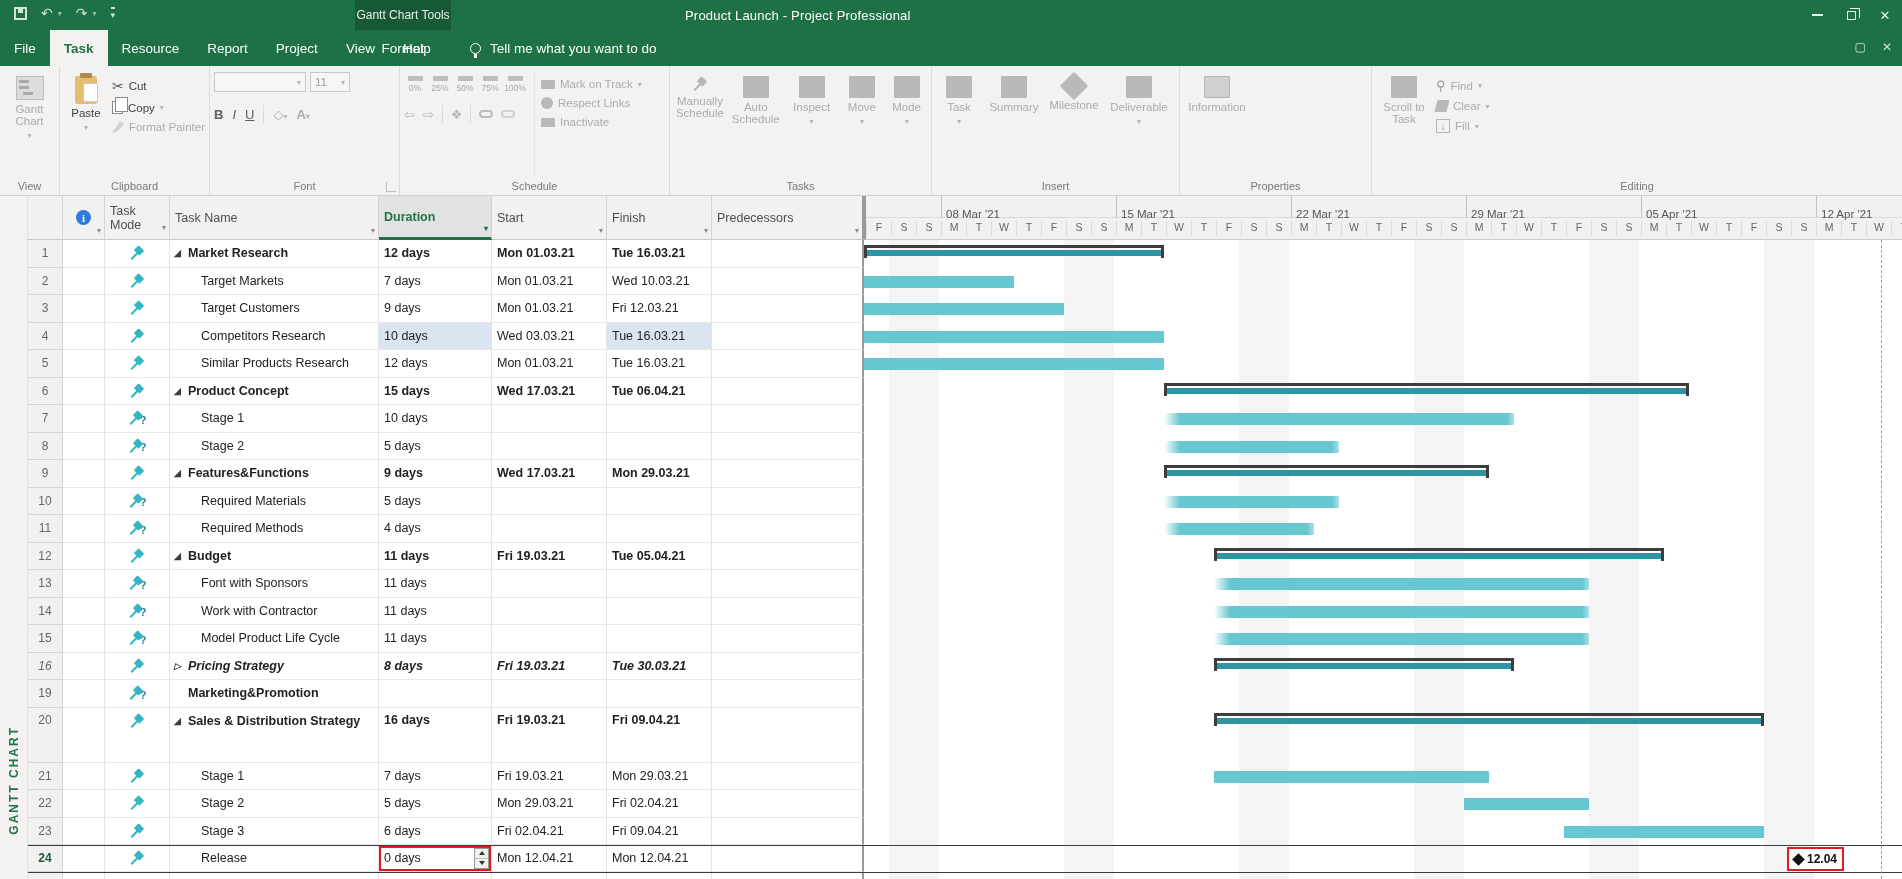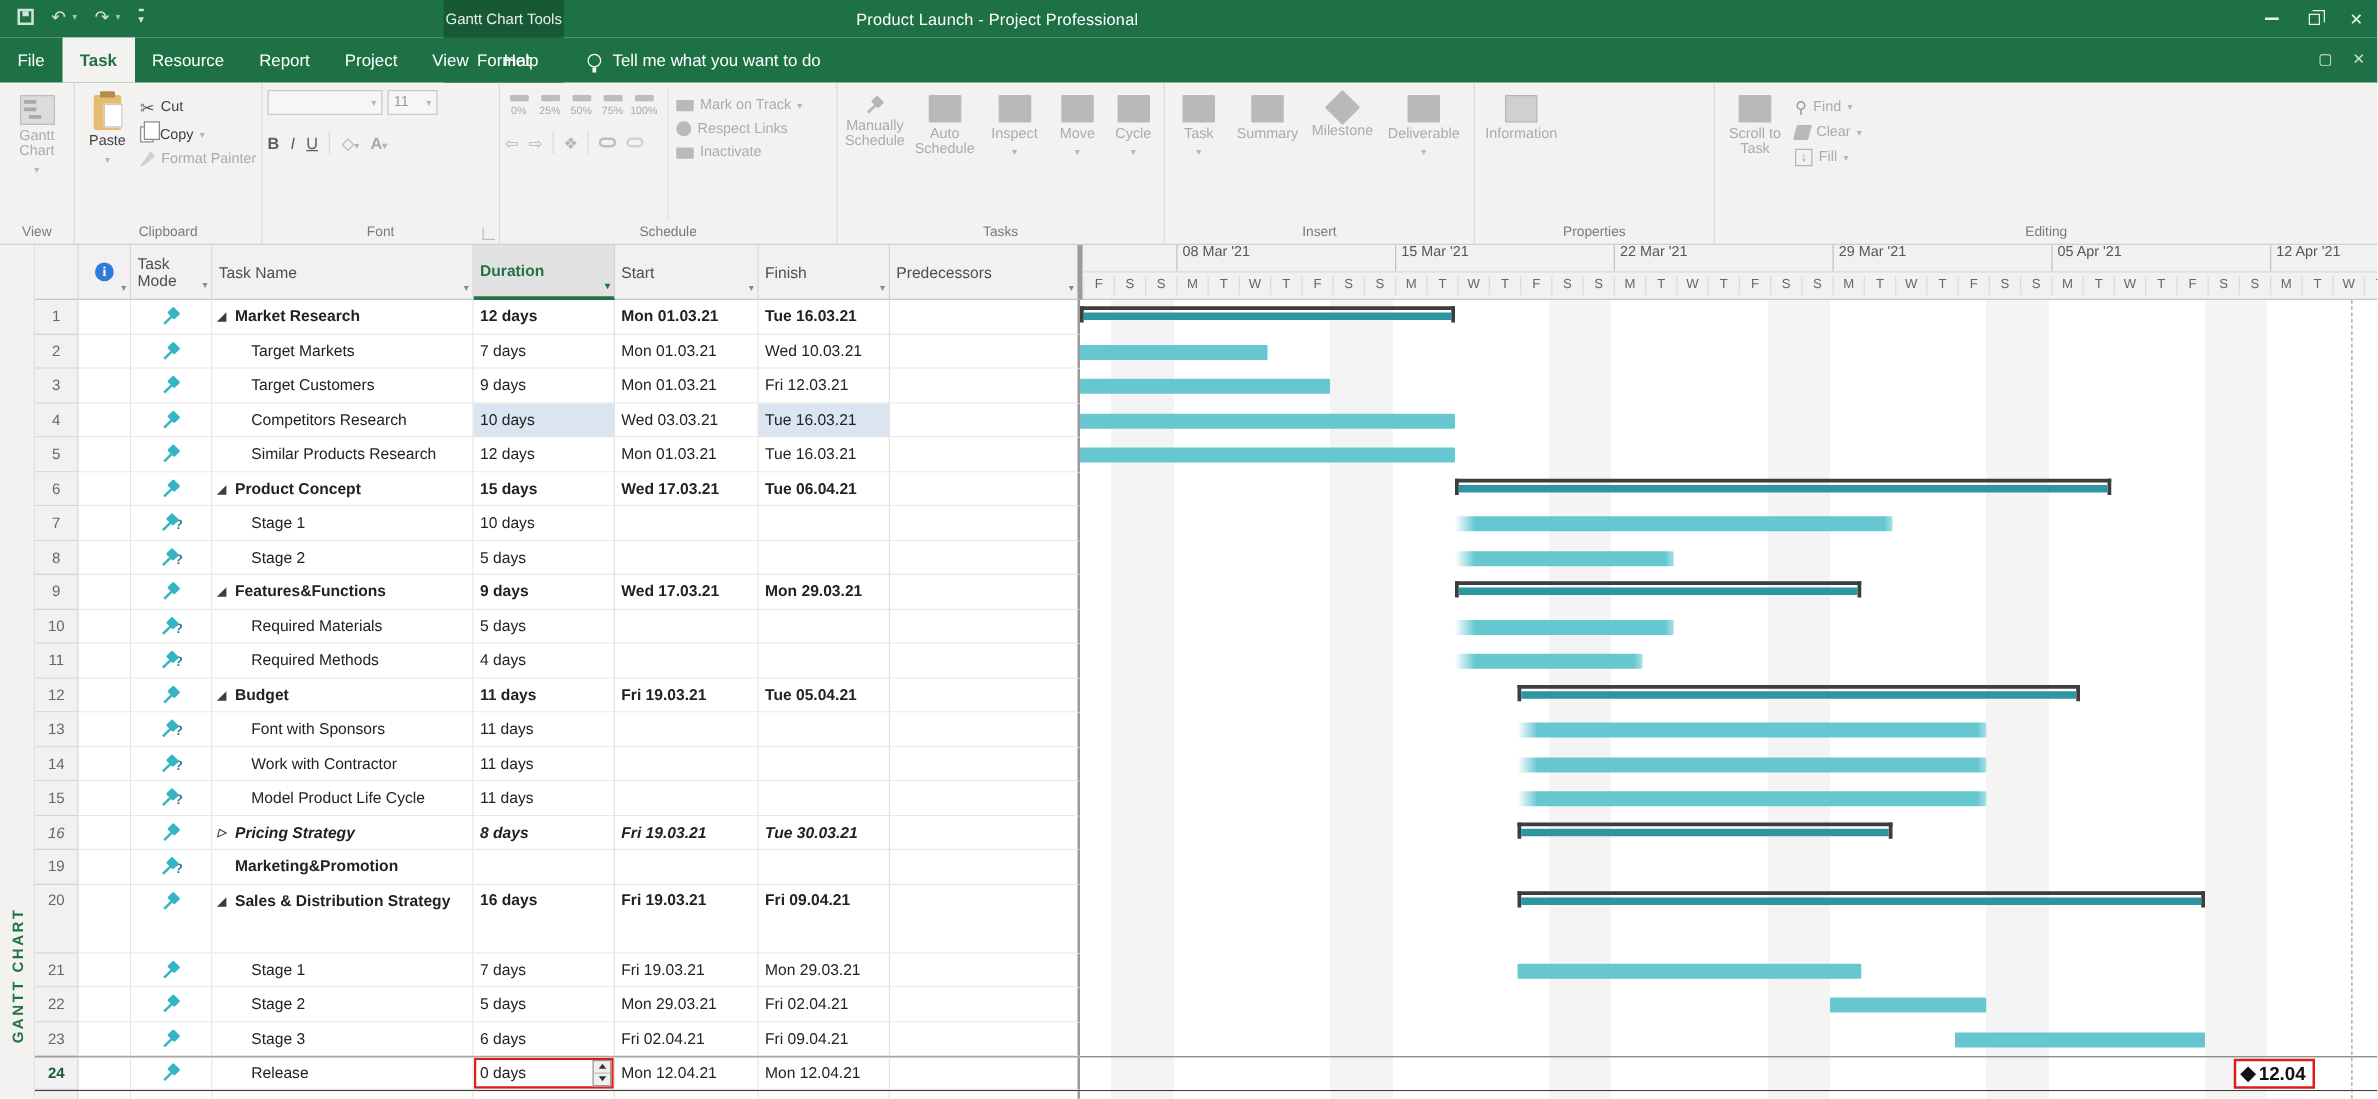--- a/index.html
+++ b/index.html
@@ -79,21 +79,21 @@
   .content{position:relative;flex:1}
   
   .hdr{display:flex;height:44px}
   .hcell{background:#f1f1f1;border-right:1px solid #d4d4d4;border-bottom:1px solid #c8c8c8;color:#4e4e4e;font-size:12.5px;display:flex;align-items:center;padding:0 5px;position:relative}
   .hcell .hdd{position:absolute;right:3px;bottom:4px;font-size:8px;color:#8a8a8a}
   .hcell.dur-h{background:#e2e2e2;border-bottom:3px solid #217346;color:#217346;font-weight:bold}
   .infoi{width:15px;height:15px;border-radius:50%;background:#2f7bd9;color:#fff;font-size:11px;font-weight:bold;font-family:"Liberation Serif",serif;display:flex;align-items:center;justify-content:center;margin:0 auto}
   
   .tl{flex:1;display:flex;flex-direction:column;border-bottom:1px solid #c8c8c8;background:#f1f1f1;border-left:2px solid #9a9a9a}
   .tier1{position:relative;height:22px;border-bottom:1px solid #d9d9d9;font-size:11.5px;color:#555}
-  .tier1 .wk{position:absolute;top:0;white-space:nowrap}
+  .tier1 .wk{position:absolute;top:12px;white-space:nowrap}
   .tier1 .tick{position:absolute;top:0;bottom:0;width:1px;background:#c2c2c2}
   .tier2{position:relative;height:21px;font-size:10.5px;color:#666}
   .tier2 .dl{position:absolute;top:3px;width:25px;text-align:center;border-left:1px solid #dcdcdc;height:15px}
   
   .rows{position:relative}
   .trow{display:flex;align-items:stretch}
   .cell{border-right:1px solid #e3e3e3;border-bottom:1px solid #e8e8e8;font-size:12.5px;color:#222;display:flex;align-items:center;padding:0 5px;white-space:nowrap;overflow:hidden;background:#fff}
   .rn{background:#f1f1f1;border-right:1px solid #d4d4d4;border-bottom:1px solid #d4d4d4;color:#666;font-size:12px;justify-content:center;padding:0}
   .trow.sel .rn{color:#1a5c38;font-weight:bold}
   .trow.sel{border-top:1px solid #3c3c3c;border-bottom:1px solid #3c3c3c}
@@ -111,21 +111,21 @@
     background:repeating-linear-gradient(90deg,#fff 0 25px,#f4f4f4 25px 75px,#fff 75px 175px)}
   .gbar{position:absolute;top:8px;height:12px;background:#66c7d1;border-radius:1px}
   .gbar.fade{background:linear-gradient(90deg,rgba(102,199,209,0) 0,#66c7d1 16px,#66c7d1 calc(100% - 7px),rgba(102,199,209,.55) 100%)}
   .gsum{position:absolute;top:5px;height:14px}
   .gsum:before{content:"";position:absolute;left:0;right:0;top:0;height:3px;background:#3d3d3d}
   .gsum .capl,.gsum .capr{position:absolute;top:0;width:3px;height:13px;background:#3d3d3d}
   .gsum .capl{left:0}.gsum .capr{right:0}
   .gsum .fill{position:absolute;left:3px;right:3px;top:5px;height:6px;background:#2e95a3}
   .mbox{position:absolute;top:1px;height:24px;border:2px solid #e01b1b;background:#fff;display:flex;align-items:center;gap:4px;padding:0 5px}
   .diam{width:9px;height:9px;background:#111;transform:rotate(45deg);flex:0 0 9px}
-  .mlabel{font-size:15px;font-weight:bold;color:#111}
+  .mlabel{font-size:12px;font-weight:bold;color:#111}
   
   .duredit{position:relative;box-shadow:inset 0 0 0 2px #e01b1b;padding-right:18px}
   .spin{position:absolute;right:2px;top:2px;bottom:2px;width:15px;border:1px solid #9a9a9a;background:#f0f0f0;display:flex;flex-direction:column}
   .spin b{flex:1;position:relative;border-bottom:1px solid #bdbdbd}
   .spin b:last-child{border-bottom:none}
   .spin b:before{content:"";position:absolute;left:50%;top:50%;transform:translate(-50%,-50%);border-left:3px solid transparent;border-right:3px solid transparent}
   .spin b.up:before{border-bottom:4px solid #333}
   .spin b.dn:before{border-top:4px solid #333}
   .finline{position:absolute;width:0;border-left:1px dashed #9f9f9f;z-index:1}
 </style>
@@ -300,21 +300,21 @@
       <span>Inspect</span>
         <span class="caret">▾</span>
     </div>
     <div class="bigbtn dim" style="width:44px">
       <span class="gi big"></span>
       <span>Move</span>
         <span class="caret">▾</span>
     </div>
     <div class="bigbtn dim" style="width:44px">
       <span class="gi big"></span>
-      <span>Cycle</span>
+      <span>Mode</span>
         <span class="caret">▾</span>
     </div>
     <div class="rlabel">Tasks</div>
   </div>
 
   <div class="rgroup" style="width:248px">
     <div class="bigbtn dim" style="width:46px">
       <span class="gi big"></span>
       <span>Task</span>
         <span class="caret">▾</span>

